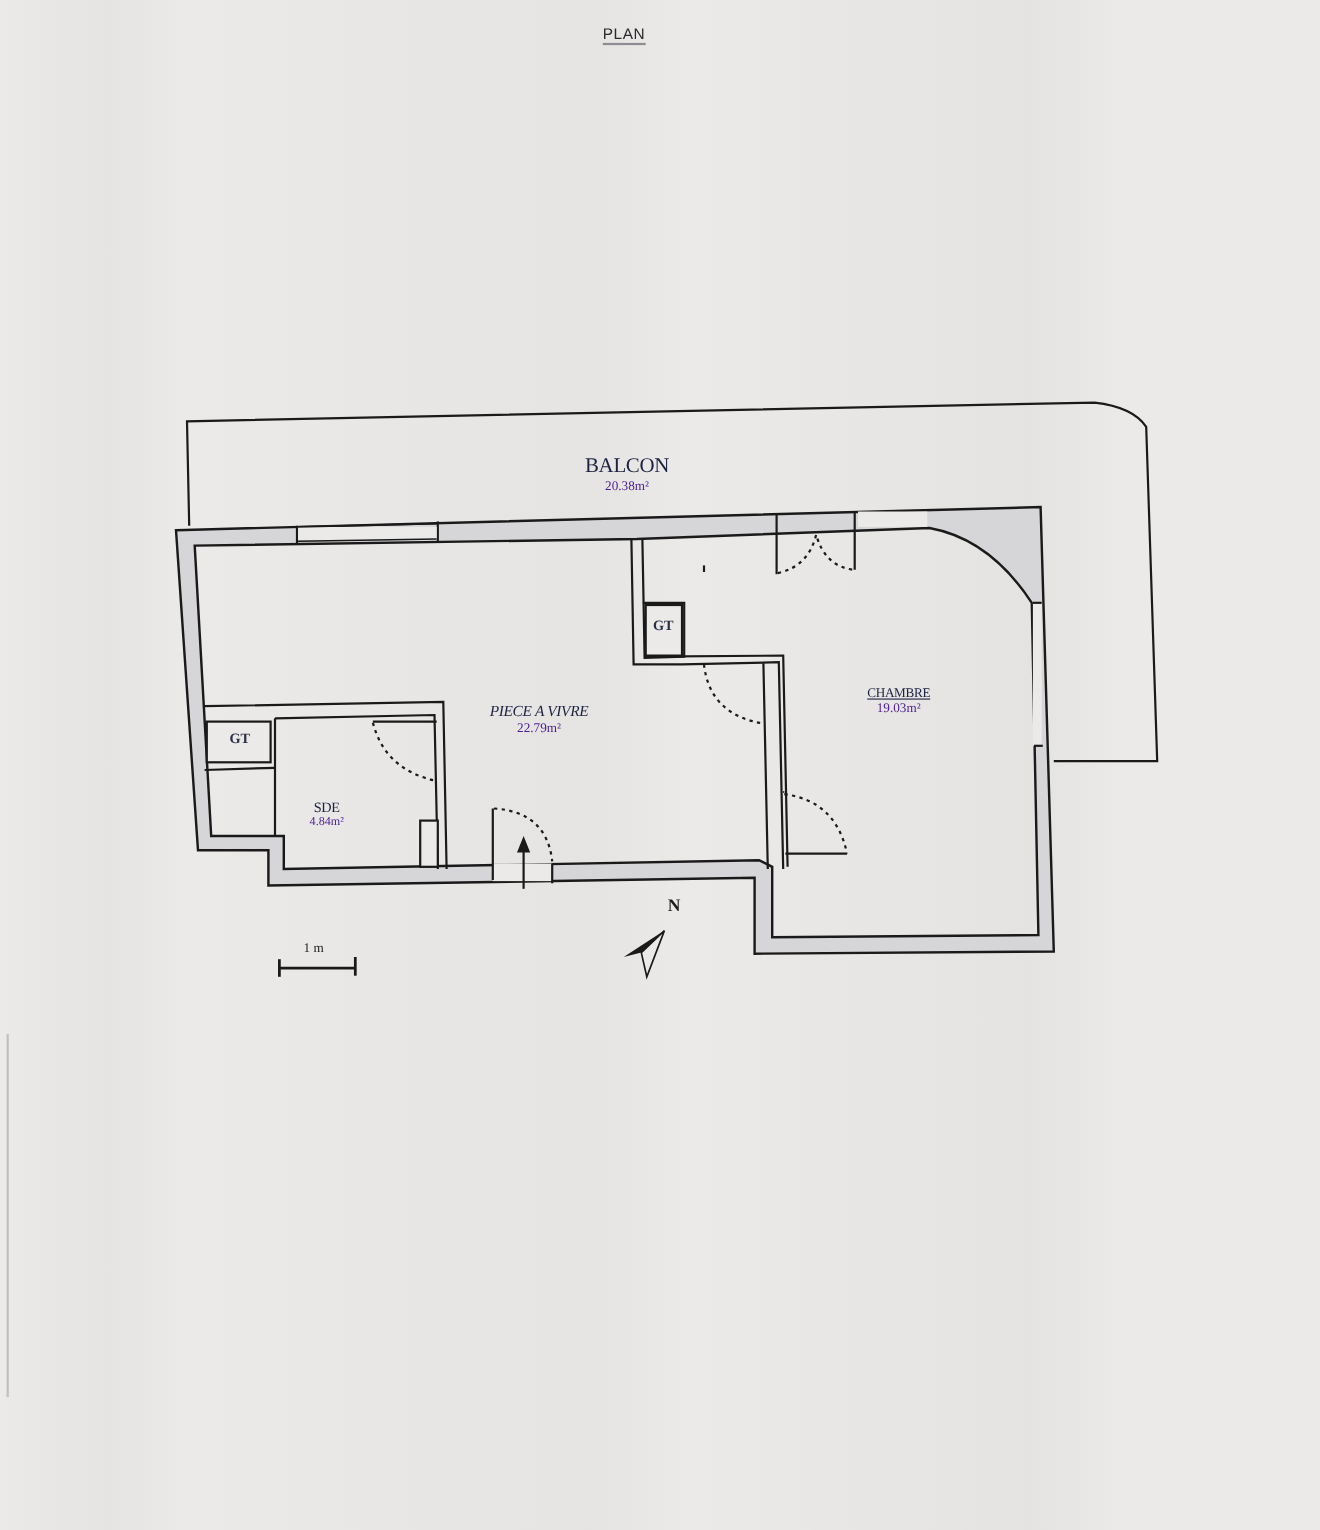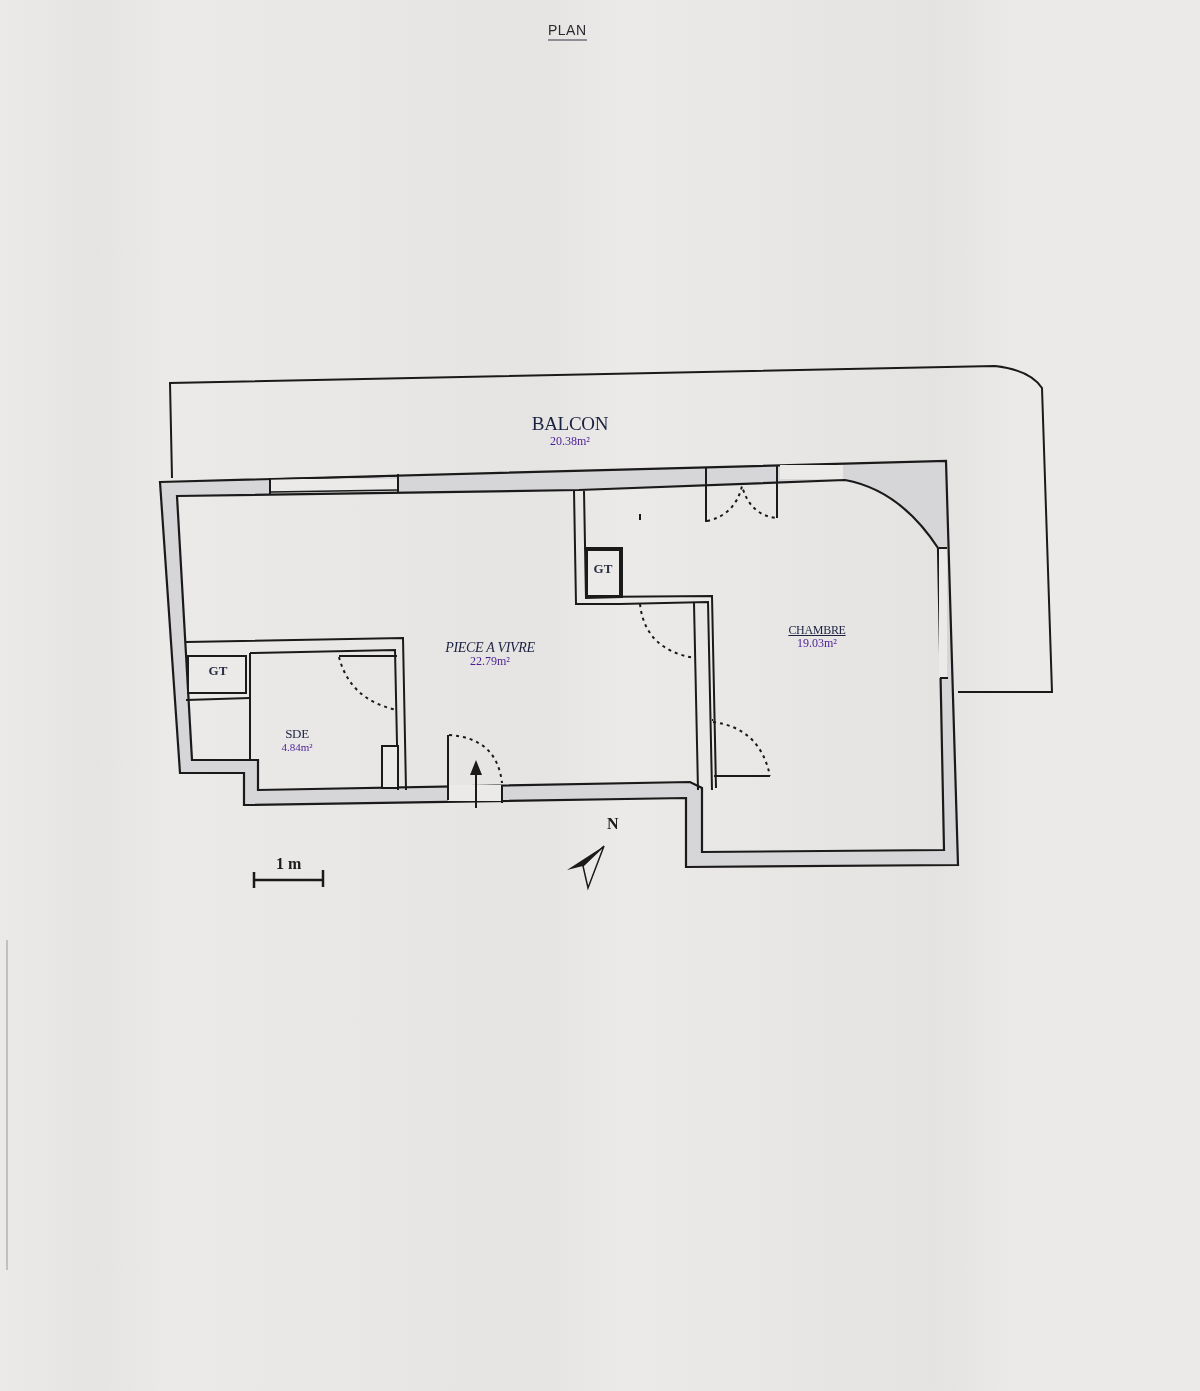--- a/index.html
+++ b/index.html
@@ -27,21 +27,21 @@
     }
     svg.plan { position: absolute; left: 0; top: 0; }
     .lbl {
       position: absolute; text-align: center; line-height: 1.1;
       white-space: nowrap;
     }
     .room-name { color: #1b2140; font-size: 19px; letter-spacing: -0.3px; }
     .room-area { color: #4c1d95; font-size: 12px; }
     .gt { font-family: Liberation Serif, serif; color: #2b2f45; font-size: 13px; font-weight: bold; }
     .north { font-size: 16px; font-weight: bold; color: #1c1c1c; }
-    .scale { font-size: 16px; font-weight: bold; color: #1c1c1c; }
+    .scale { font-size: 12px; font-weight: normal; color: #1c1c1c; }
   </style>
 </head>
 <body>
 
 <div class="paper"></div>
 <div class="paper-edge"></div>
 
 <div class="title">PLAN</div>
 
 <svg class="plan" width="1200" height="1391" viewBox="0 0 1200 1391">

